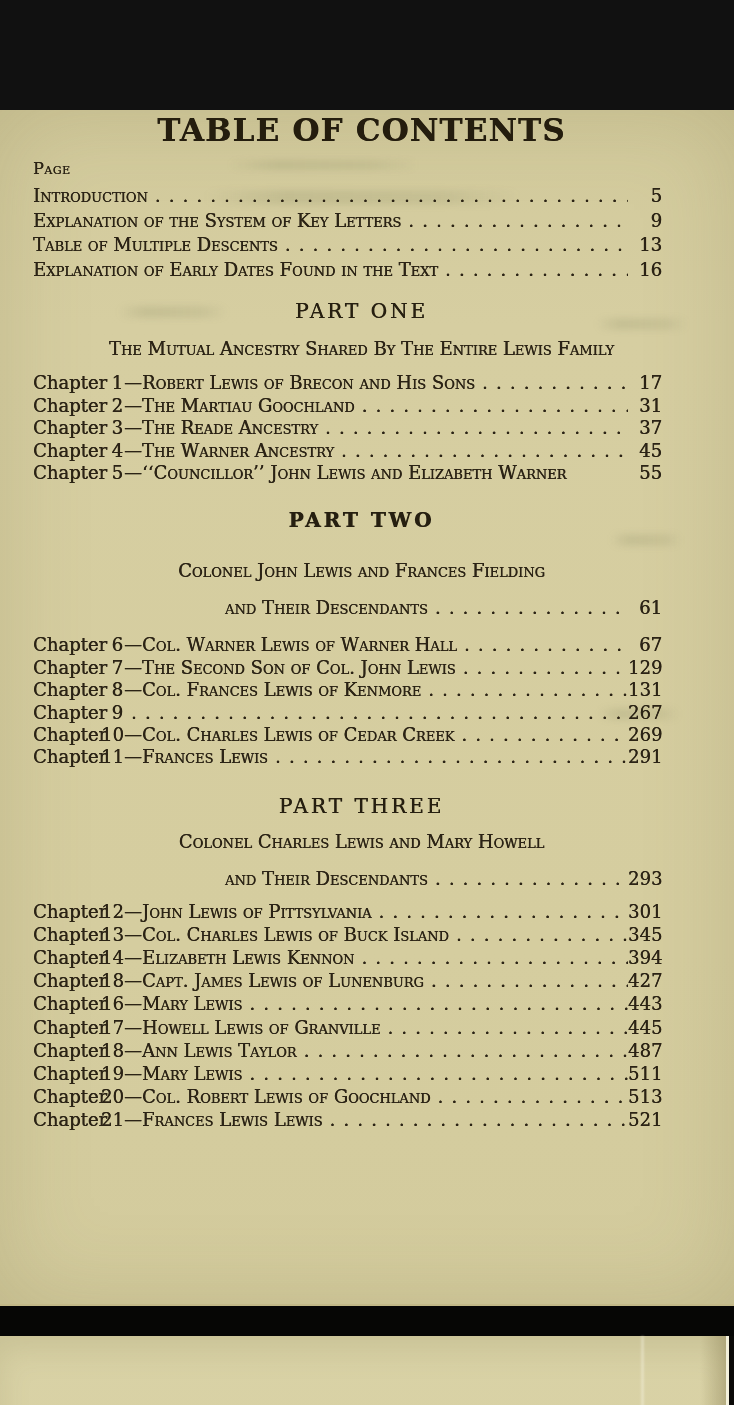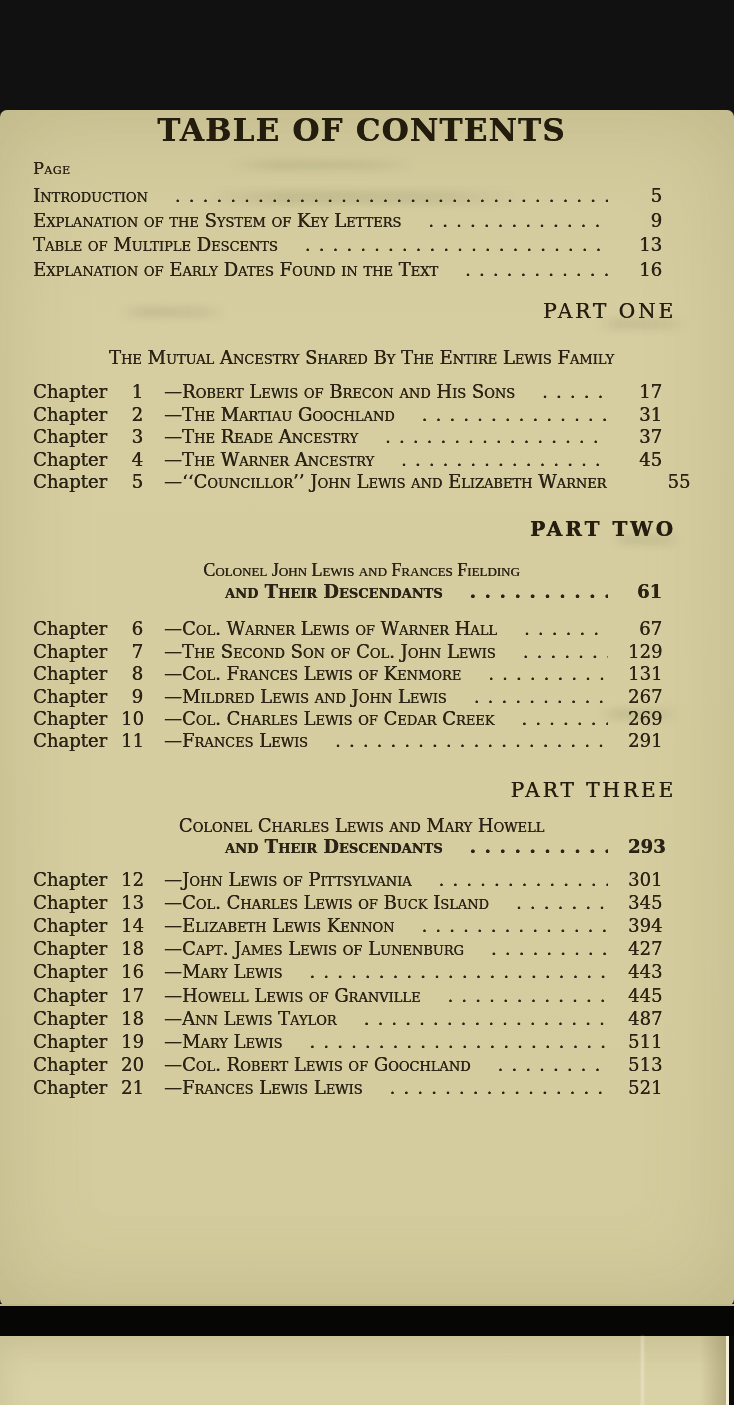--- a/index.html
+++ b/index.html
@@ -2,62 +2,62 @@
 <html><head>
 <meta charset="utf-8">
 <style>
   html,body{margin:0;padding:0;background:#111;}
   body{width:734px;height:1405px;overflow:hidden;position:relative;
        font-family:"DejaVu Serif","Liberation Serif",serif;color:#2b2315;}
 
   
   .page-top{position:relative;width:734px;height:1196px;
     background:linear-gradient(180deg,#d2ca9c 0%,#d6cea1 18%,#d5cd9f 70%,#d3cb9d 100%);
-    box-shadow:inset 0 0 90px rgba(125,115,70,.22);border-radius:7px;}
+    box-shadow:inset 0 0 90px rgba(125,115,70,.22);}
   .page-top::after{content:"";position:absolute;left:0;right:0;bottom:0;height:2px;
     background:#c2b887;}
   .page-inner{position:relative;padding:0 72px 0 33px;}
 
   .ghost{position:absolute;border-radius:6px;filter:blur(3px);pointer-events:none;
     background:linear-gradient(90deg,rgba(255,255,255,0) 0%,rgba(116,120,82,.16) 25%,rgba(116,120,82,.13) 75%,rgba(255,255,255,0) 100%);}
 
   .toc-title{margin:0;margin-top:110px;text-align:center;position:relative;left:14px;
     font-size:31px;font-weight:bold;letter-spacing:1.2px;line-height:40px;color:#241d0e;
     text-shadow:.4px 0 currentColor;}
 
   .sc{font-variant:small-caps;}
-  .row{display:flex;align-items:flex-start;text-shadow:.33px 0 currentColor;gap:20px;}
+  .row{display:flex;align-items:flex-start;text-shadow:.33px 0 currentColor;}
   .fm-row{height:24.6px;line-height:24.6px;font-size:18px;}
   .ch-row{height:22.4px;line-height:22.4px;font-size:18px;}
   .part:nth-child(3) .ch-row{height:23.2px;line-height:23.2px;}
-  .sub-row{height:17px;line-height:17px;font-size:18px;padding-left:192px;margin-top:4px;font-weight:bold;}
+  .sub-row{height:17px;line-height:17px;font-size:18px;padding-left:192px;margin-top:20px;}
 
   .leader{flex:1;overflow:hidden;white-space:nowrap;letter-spacing:1.2px;
     padding:0 3px 0 7px;}
   .num{flex:none;width:34px;text-align:right;}
   .etitle,.ch-title{flex:none;white-space:nowrap;}
   .ch-label{flex:none;width:68px;}
   .ch-num{flex:none;width:22px;text-align:right;margin-right:1px;}
 
   .page-label-row{margin-top:10px;height:18px;line-height:18px;text-align:left;
     font-size:16px;letter-spacing:.5px;text-shadow:.33px 0 currentColor;}
 
   #front-rows{margin-top:6px;}
 
-  .part-heading{margin:0;text-align:right;position:relative;left:14px;
+  .part-heading{margin:11px;text-align:center;position:relative;left:14px;
     font-size:20px;font-weight:normal;letter-spacing:3px;line-height:19px;color:#261f10;
     text-shadow:.45px 0 currentColor;}
   .sub-line{text-align:center;position:relative;left:14px;font-size:18px;
     line-height:17px;text-shadow:.33px 0 currentColor;}
 
   #parts .part:nth-child(1) .part-heading{margin-top:20px;}
   #parts .part:nth-child(2) .part-heading{margin-top:27px;font-weight:bold;}
   #parts .part:nth-child(3) .part-heading{margin-top:28px;}
-  #parts .part:nth-child(1) .sub-line{margin-top:28px;}
-  #parts .part:nth-child(2) .sub-line{margin-top:23px;font-family:Liberation Serif, serif;}
+  #parts .part:nth-child(1) .sub-line{margin-top:19px;}
+  #parts .part:nth-child(2) .sub-line{margin-top:32px;}
   #parts .part:nth-child(3) .sub-line{margin-top:17px;}
   #parts .part:nth-child(1) .chapters{margin-top:15px;}
   #parts .part:nth-child(2) .chapters{margin-top:18px;}
   #parts .part:nth-child(3) .chapters{margin-top:13px;}
 
   
   .separator-bar{width:734px;height:30px;background:#060605;}
 
   
   .page-bottom{position:relative;width:734px;height:179px;
@@ -183,21 +183,20 @@
             <div class="row ch-row">
               <span class="ch-label">Chapter</span>
               <span class="ch-num">8</span>
               <span class="sc ch-title">—Col. Frances Lewis of Kenmore</span>
               <span class="leader">. . . . . . . . . . . . . . . . . . . . . . . . . . . . . . . . . . . . . . . . . . . . . . . . . . . . . . . . . . . . . . . . . . . . . . </span>
               <span class="num">131</span>
             </div>
             <div class="row ch-row">
               <span class="ch-label">Chapter</span>
               <span class="ch-num">9</span>
-              <span class="sc ch-title">—Mildred Lewis and John Lewis</span>
               <span class="leader">. . . . . . . . . . . . . . . . . . . . . . . . . . . . . . . . . . . . . . . . . . . . . . . . . . . . . . . . . . . . . . . . . . . . . . </span>
               <span class="num">267</span>
             </div>
             <div class="row ch-row">
               <span class="ch-label">Chapter</span>
               <span class="ch-num">10</span>
               <span class="sc ch-title">—Col. Charles Lewis of Cedar Creek</span>
               <span class="leader">. . . . . . . . . . . . . . . . . . . . . . . . . . . . . . . . . . . . . . . . . . . . . . . . . . . . . . . . . . . . . . . . . . . . . . </span>
               <span class="num">269</span>
             </div>

